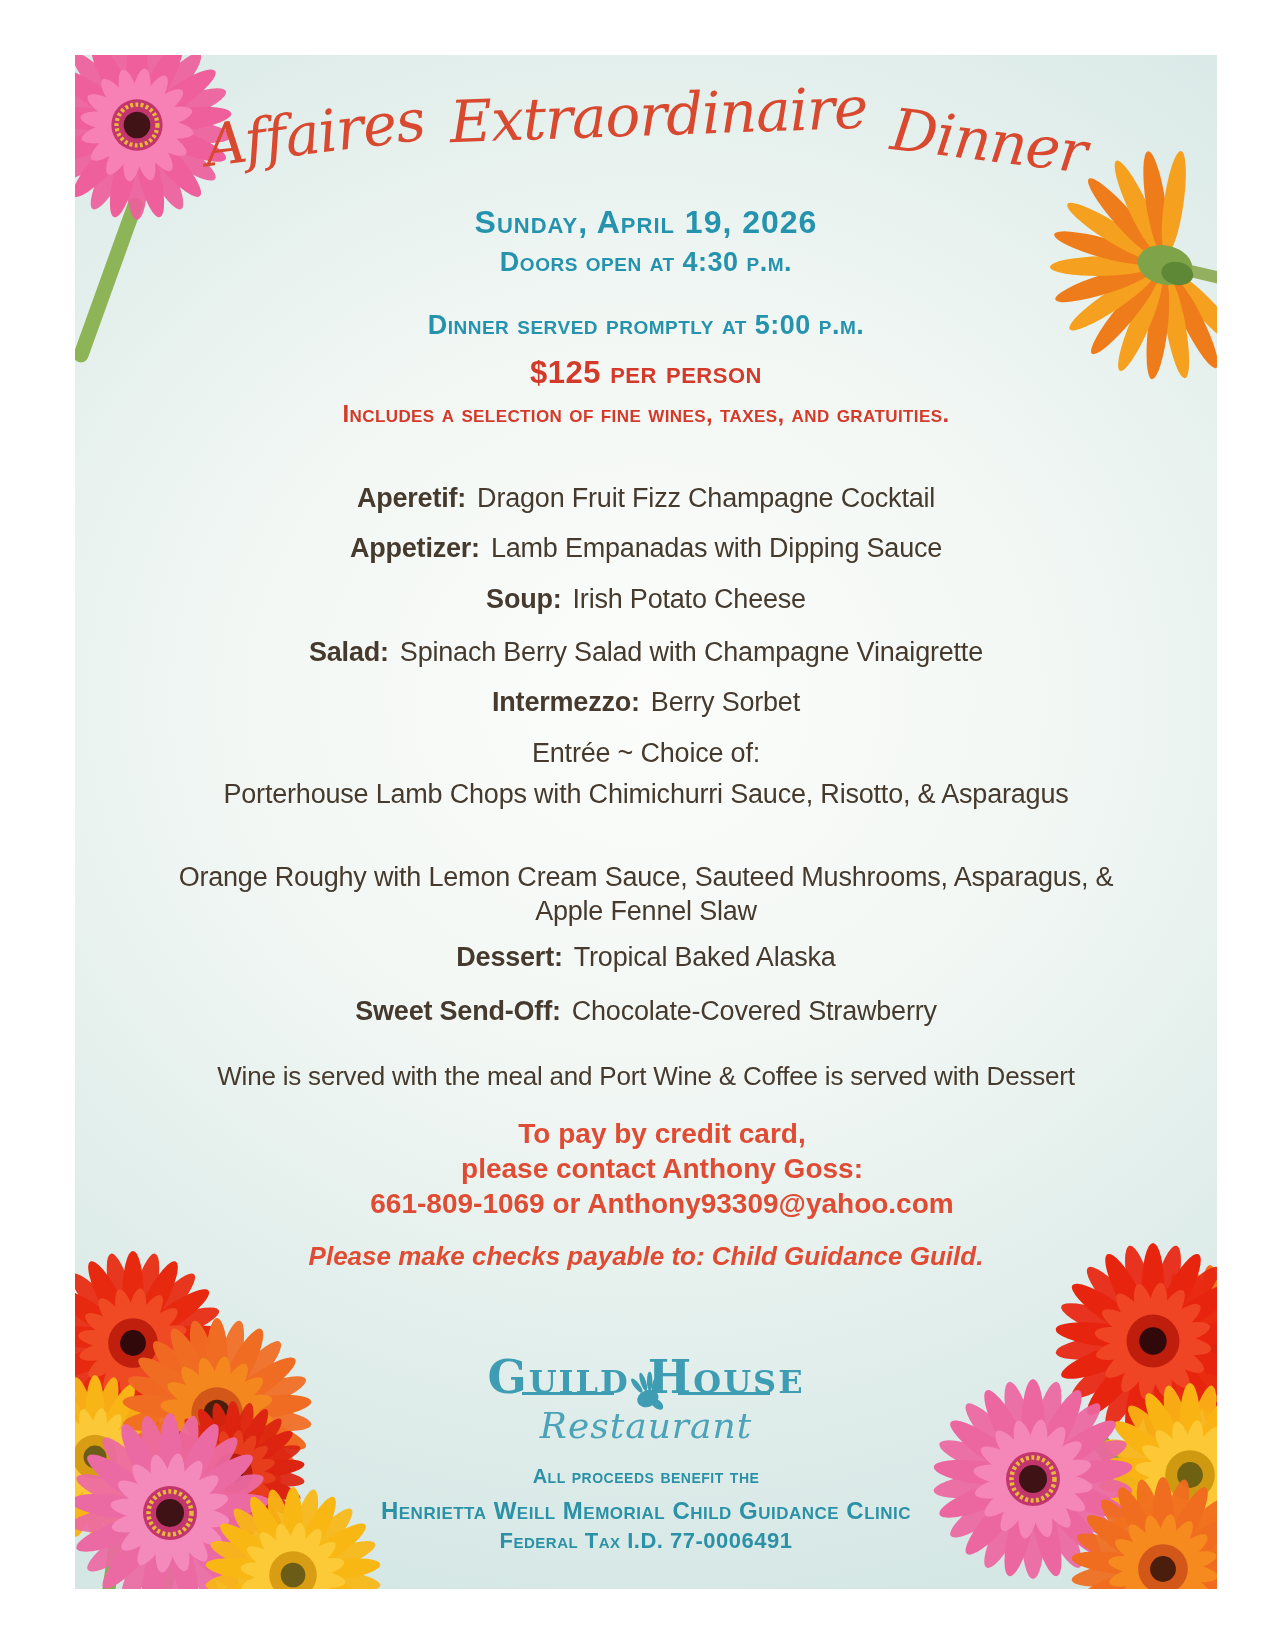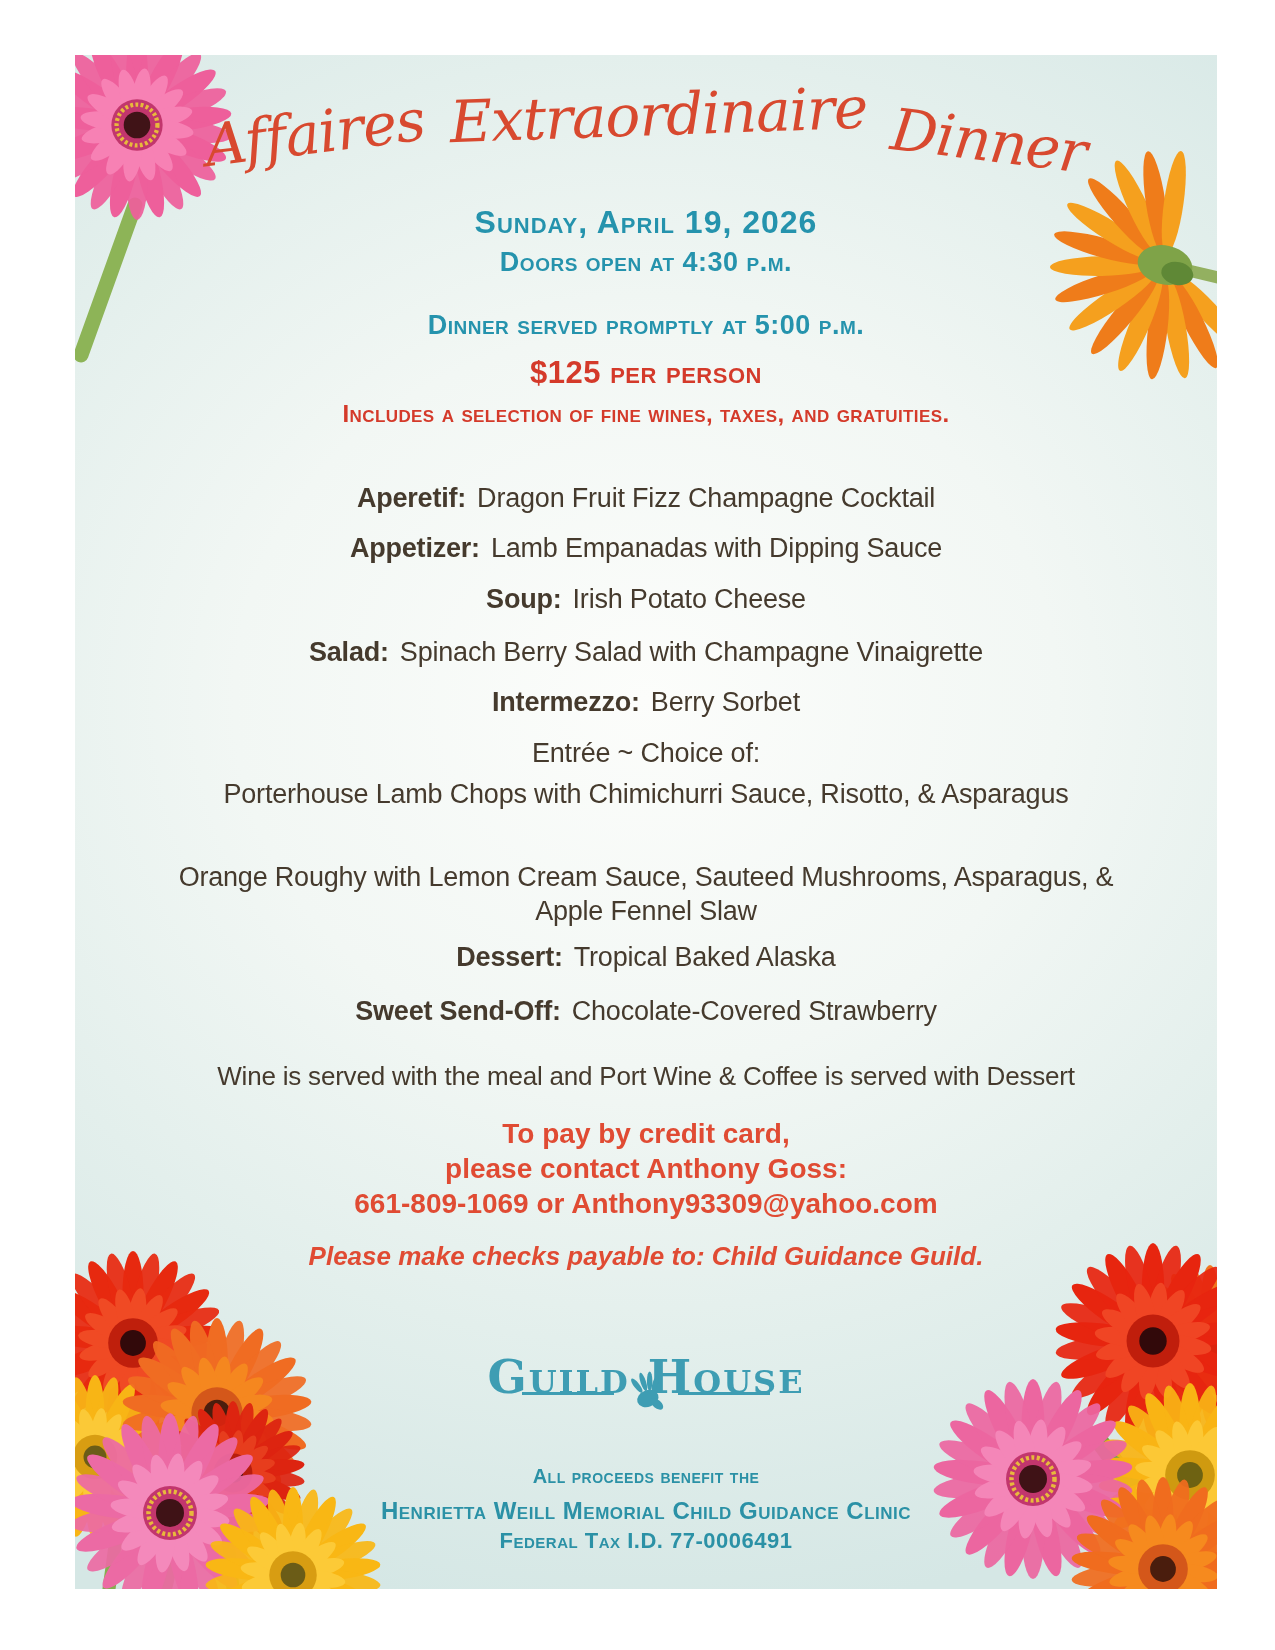--- a/index.html
+++ b/index.html
@@ -25,21 +25,21 @@
   .h-dinner{top:227px;font-size:27px;line-height:32px;font-weight:bold;color:#2593ad;letter-spacing:.5px;margin-top:27px;}
 
   .price{top:300px;font-size:31px;line-height:36px;font-weight:bold;color:#d43a2a;letter-spacing:.5px;}
   .includes{top:344px;font-size:24px;line-height:30px;font-weight:bold;color:#d43a2a;letter-spacing:.4px;}
 
   .menu-line{font-size:27px;line-height:34px;color:#453a2d;letter-spacing:-.2px;}
   .lbl{font-weight:bold;margin-right:11px;margin-top:28px;}
   .bold{font-weight:normal;}
   .wide{max-width:1000px;left:50%;transform:translateX(-50%);}
 
-  .pay{top:1061px;font-size:28px;line-height:35px;font-weight:bold;color:#e04b33;}
+  .pay{top:1061px;font-size:28px;line-height:35px;font-weight:bold;color:#e04b33;margin-left:16px;}
   .checks{top:1184px;font-size:26px;line-height:34px;font-weight:bold;color:#e04b33;font-style:italic;}
 
   .logo-name{top:1274px;font-family:"DejaVu Serif",serif;font-variant:small-caps;font-weight:bold;
              font-size:46px;line-height:56px;color:#3e9db3;letter-spacing:2px;margin-top:20px;}
   .logo-divider{top:1316px;height:44px;display:flex;align-items:center;justify-content:center;gap:10px;}
   .logo-divider .bar{width:92px;height:3px;background:#3e9db3;}
   .logo-sub{top:1348px;font-family:"DejaVu Serif",serif;font-style:italic;font-size:36px;line-height:46px;
             color:#4aa3b8;letter-spacing:1px;}
 
   .proceeds{top:1408px;font-size:20px;line-height:26px;font-weight:bold;color:#2b91a6;letter-spacing:.5px;}
@@ -692,19 +692,20 @@
           <ellipse cx="21" cy="12" rx="3" ry="10.5" transform="rotate(-18 21 12)"></ellipse>
           <ellipse cx="28" cy="11" rx="3" ry="10.5"></ellipse>
           <ellipse cx="34" cy="14" rx="3" ry="9.5" transform="rotate(16 34 14)"></ellipse>
           <ellipse cx="26" cy="30" rx="12" ry="9" transform="rotate(-20 26 30)"></ellipse>
           <ellipse cx="36" cy="36" rx="8" ry="4.5" transform="rotate(40 36 36)"></ellipse>
         </g>
       </svg>
       <span class="bar"></span>
     </div>
 
+    <div class="abs logo-sub">Restaurant</div>
 
     <div class="abs proceeds sc">All proceeds benefit the</div>
     <div class="abs clinic sc">Henrietta Weill Memorial Child Guidance Clinic</div>
     <div class="abs taxid sc">Federal Tax I.D. 77-0006491</div>
 
   </div>
 </div>
 
 </body></html>

